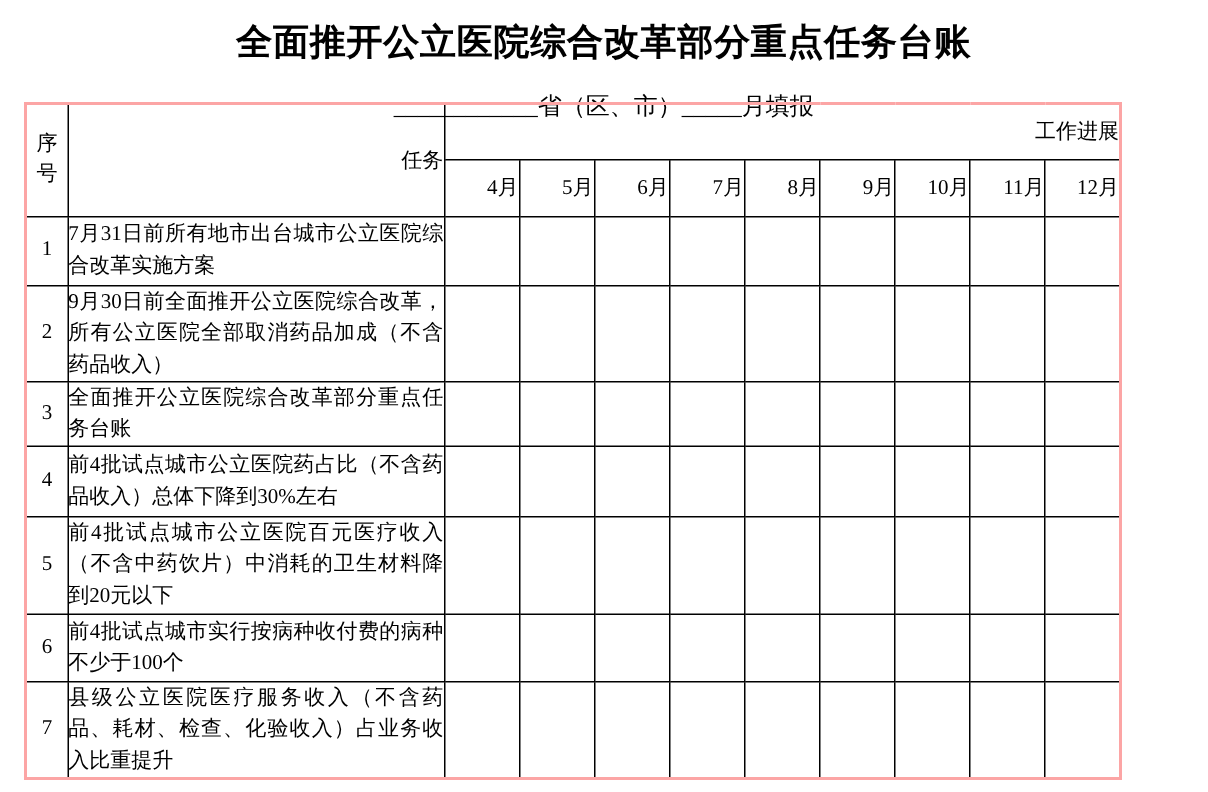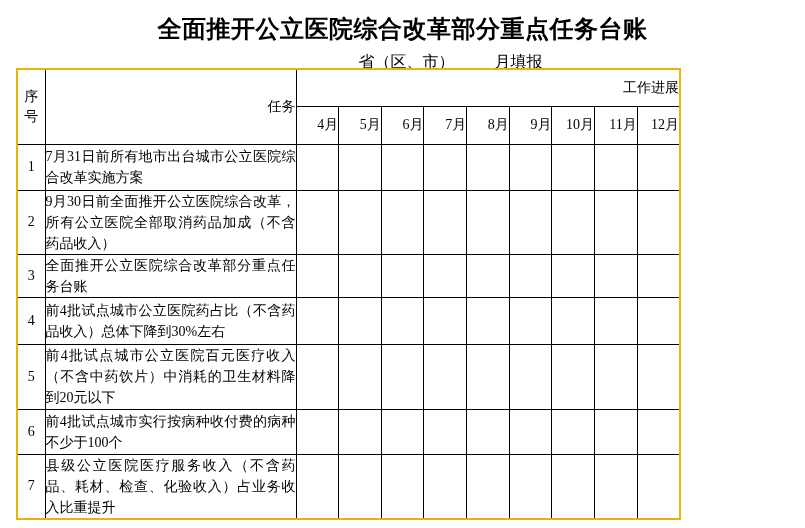--- a/index.html
+++ b/index.html
@@ -19,33 +19,33 @@
   .doc-title {
     margin: 0;
     padding-top: 14px;
     text-align: center;
     font-size: 24px;
     font-weight: bold;
     line-height: 30px;
     letter-spacing: 0.5px;
   }
   .doc-subtitle {
-    margin-top: 8px;
+    margin-top: 18px;
     text-align: center;
     font-size: 16px;
     line-height: 20px;
   }
   table.ledger {
     position: absolute;
     left: 16px;
     top: 68px;
-    width: 665px;
+    width: 732px;
     border-collapse: collapse;
     table-layout: fixed;
-    border: 2px solid #eab308;
+    border: 2px solid #fca5a5;
   }
   table.ledger th,
   table.ledger td {
     border: 1px solid #000000;
     font-weight: normal;
     font-size: 14px;
     padding: 0;
     vertical-align: middle;
     overflow: hidden;
   }

